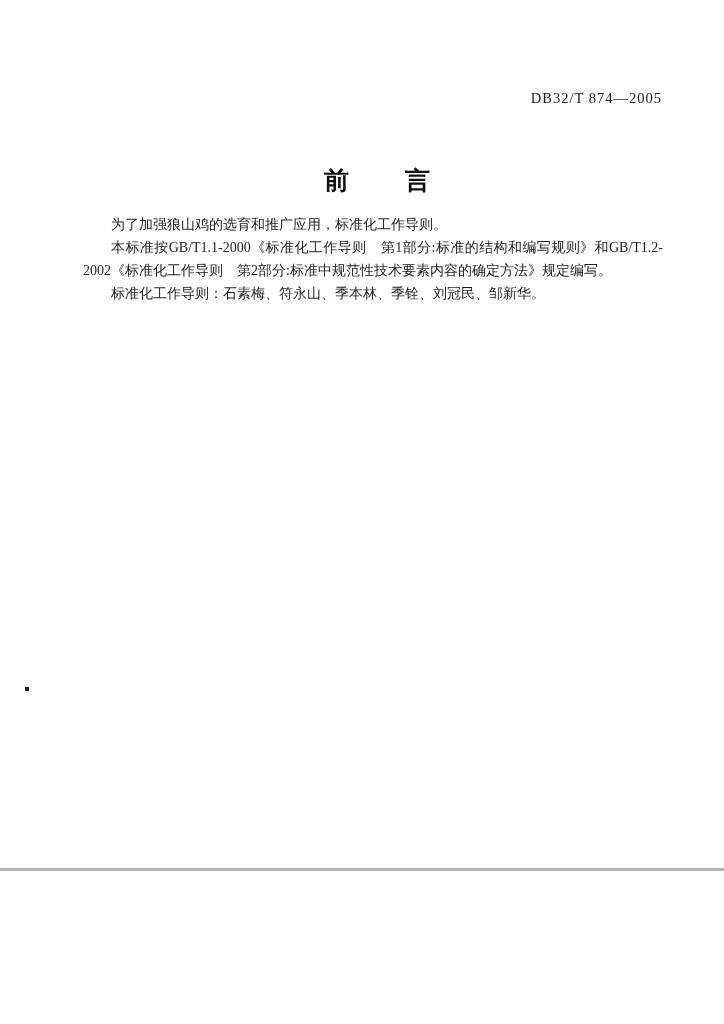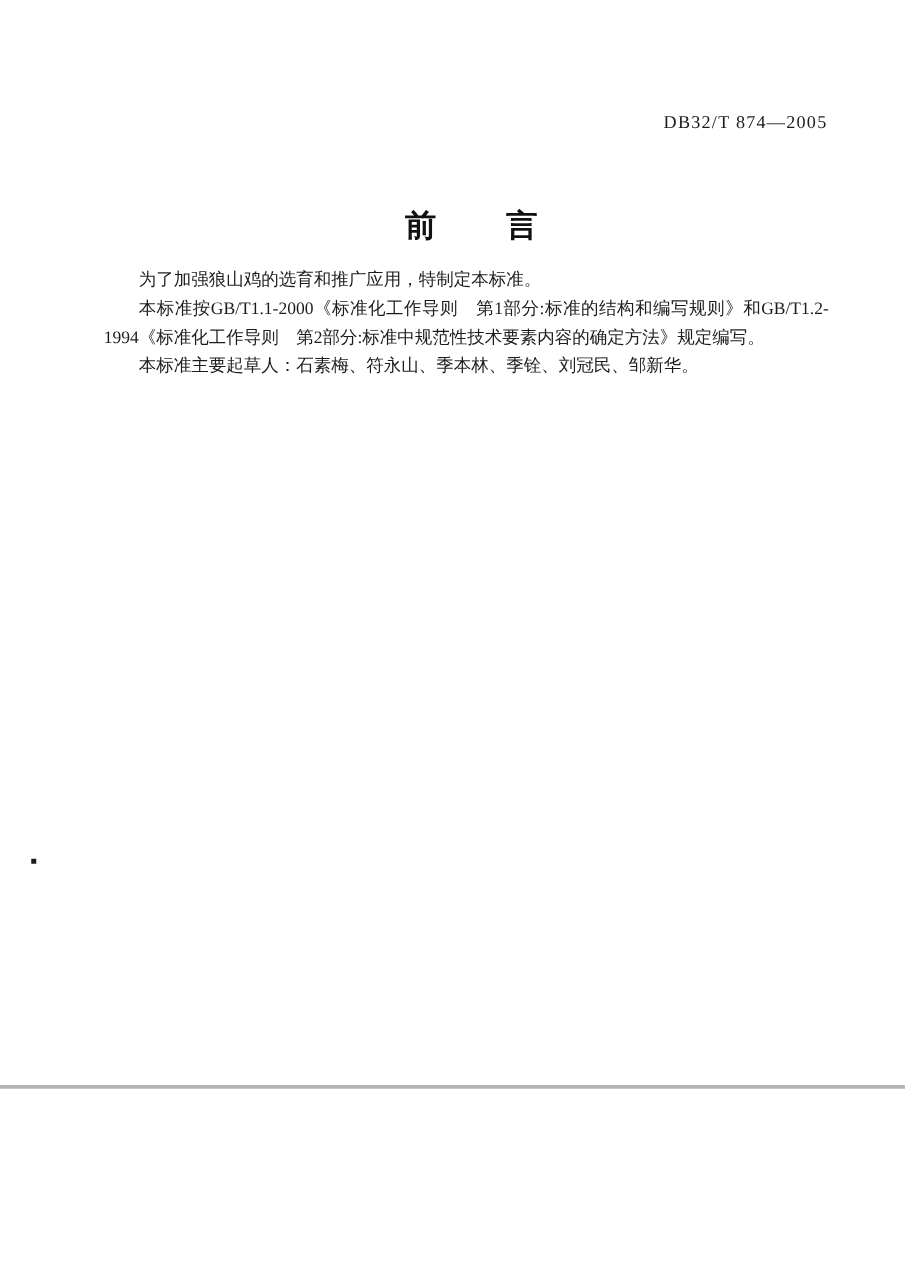--- a/index.html
+++ b/index.html
@@ -72,21 +72,21 @@
 </head>
 <body>
 
 <div class="page">
 
   <div class="doc-number">DB32/T 874—2005</div>
 
   <h1 class="doc-title">前　　言</h1>
 
   <div class="body-text">
-    <p>为了加强狼山鸡的选育和推广应用，特制定本标准。</p>
-    <p>本标准按GB/T1.1-2000《标准化工作导则　第1部分:标准的结构和编写规则》和GB/T1.2-1994《标准化工作导则　第2部分:标准中规范性技术要素内容的确定方法》规定编写。</p>
-    <p>本标准主要起草人：石素梅、符永山、季本林、季铨、刘冠民、邹新华。</p>
+    <p>为了加强狼山鸡的选育和推广应用，标准化工作导则。</p>
+    <p>本标准按GB/T1.1-2000《标准化工作导则　第1部分:标准的结构和编写规则》和GB/T1.2-2002《标准化工作导则　第2部分:标准中规范性技术要素内容的确定方法》规定编写。</p>
+    <p>标准化工作导则：石素梅、符永山、季本林、季铨、刘冠民、邹新华。</p>
   </div>
 
   <div class="speck"></div>
   <div class="scan-edge-line"></div>
 
 </div>
 
 </body></html>

